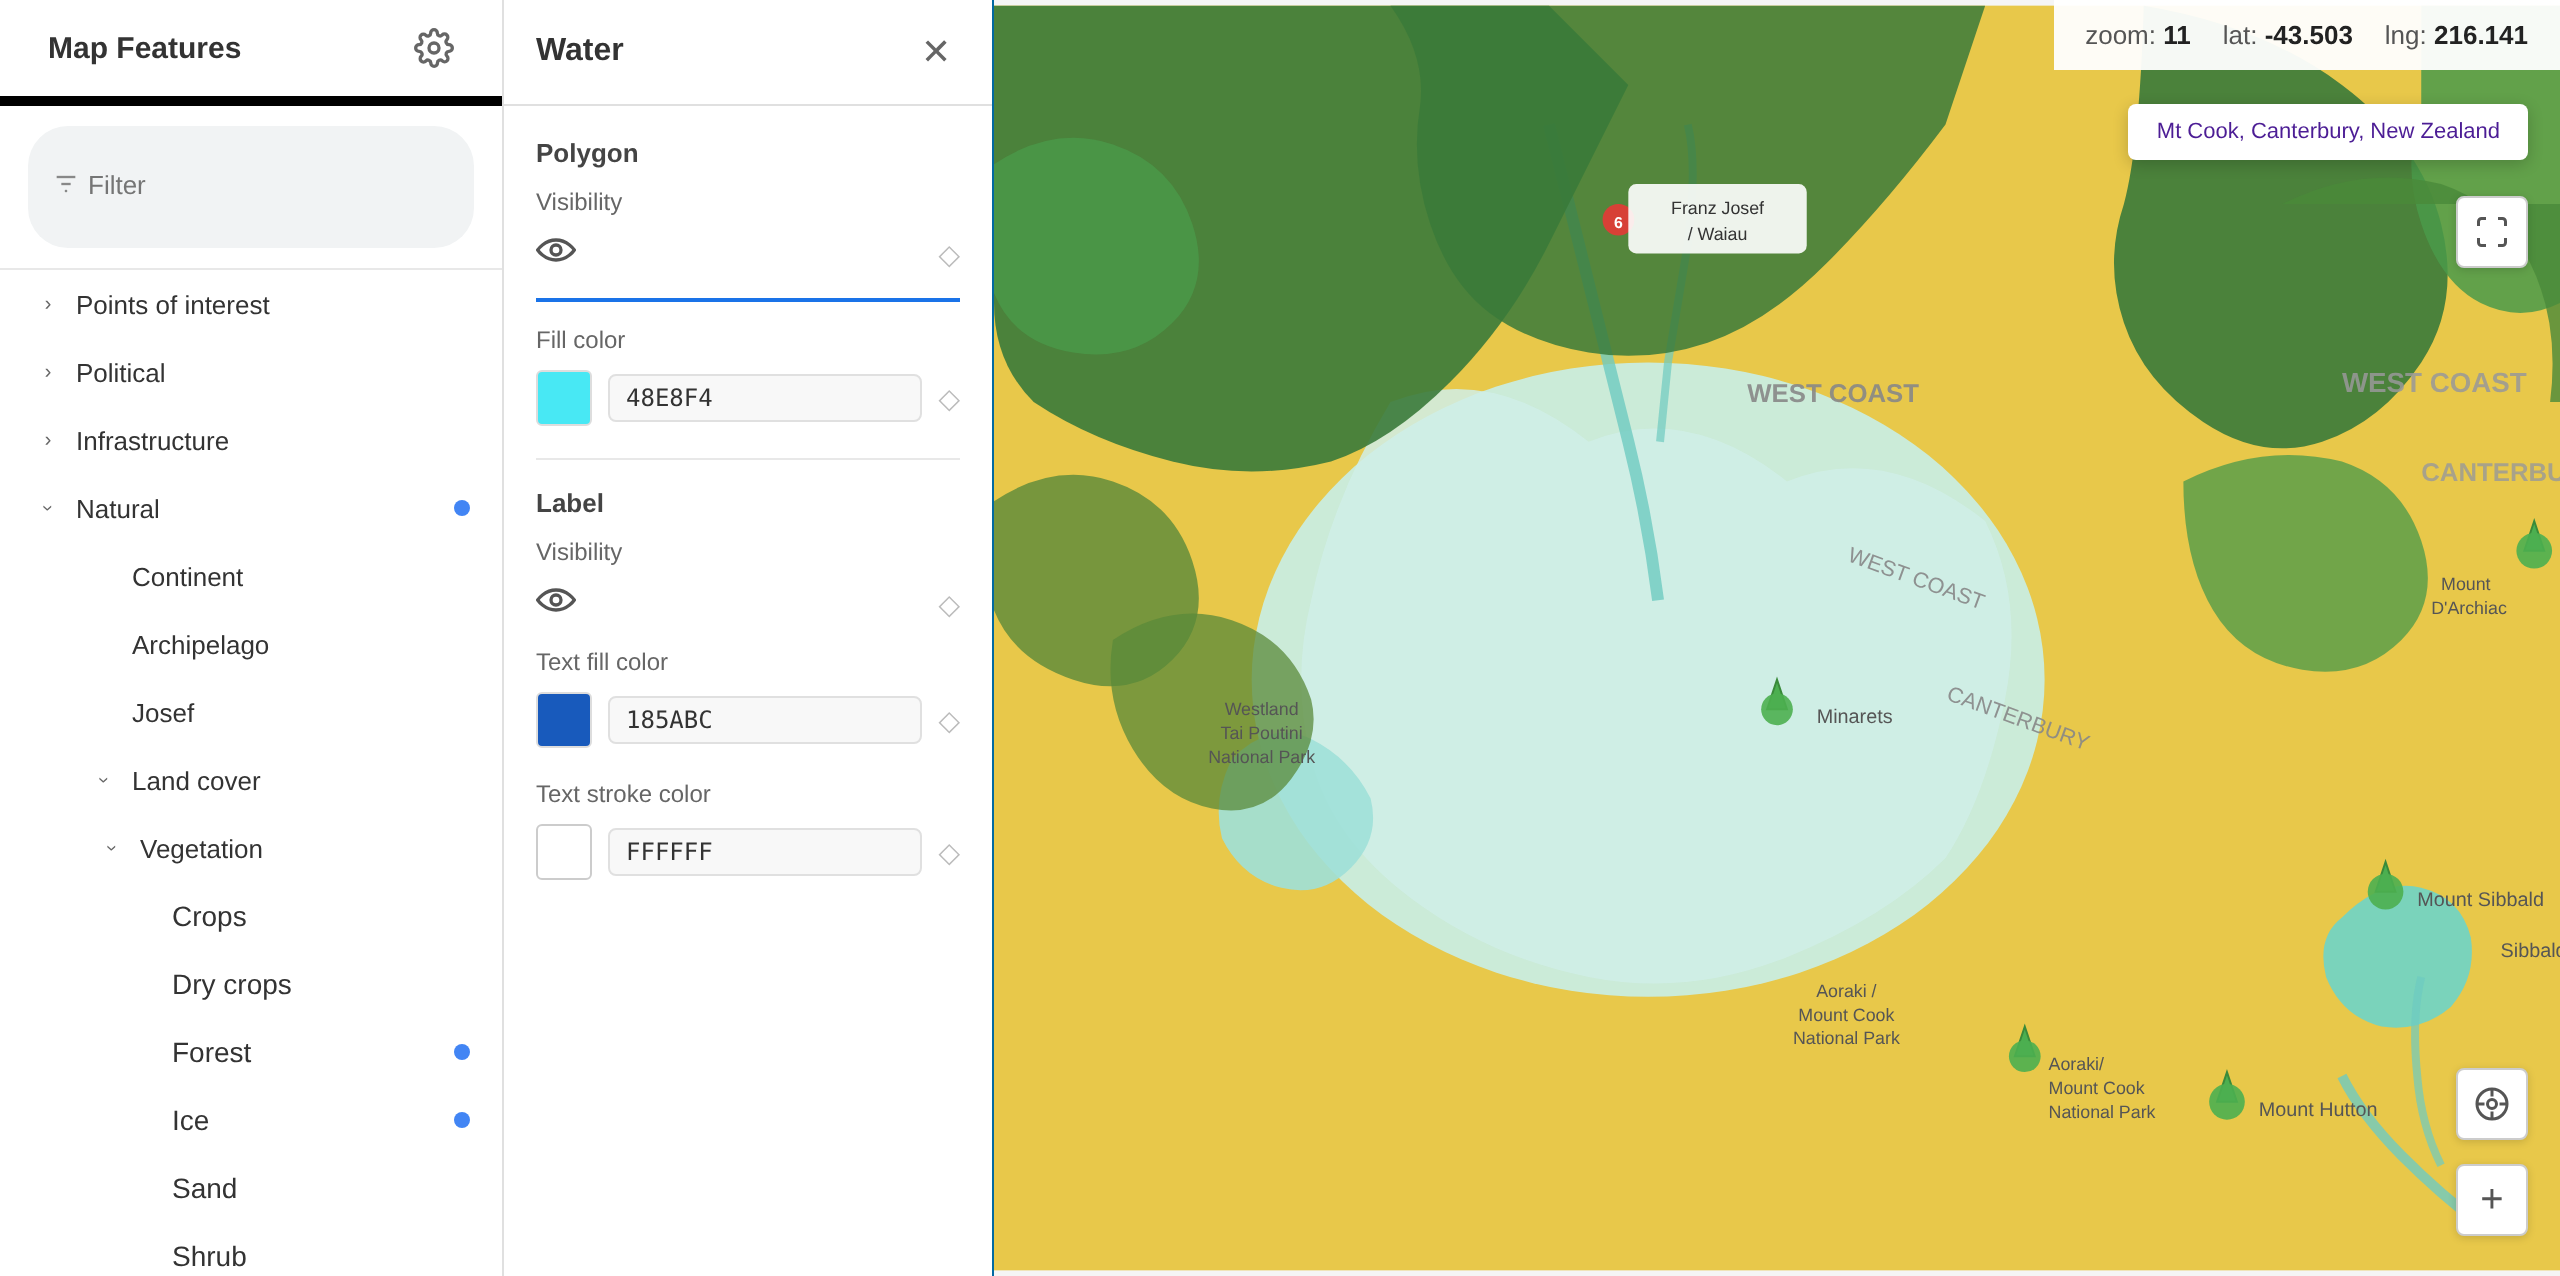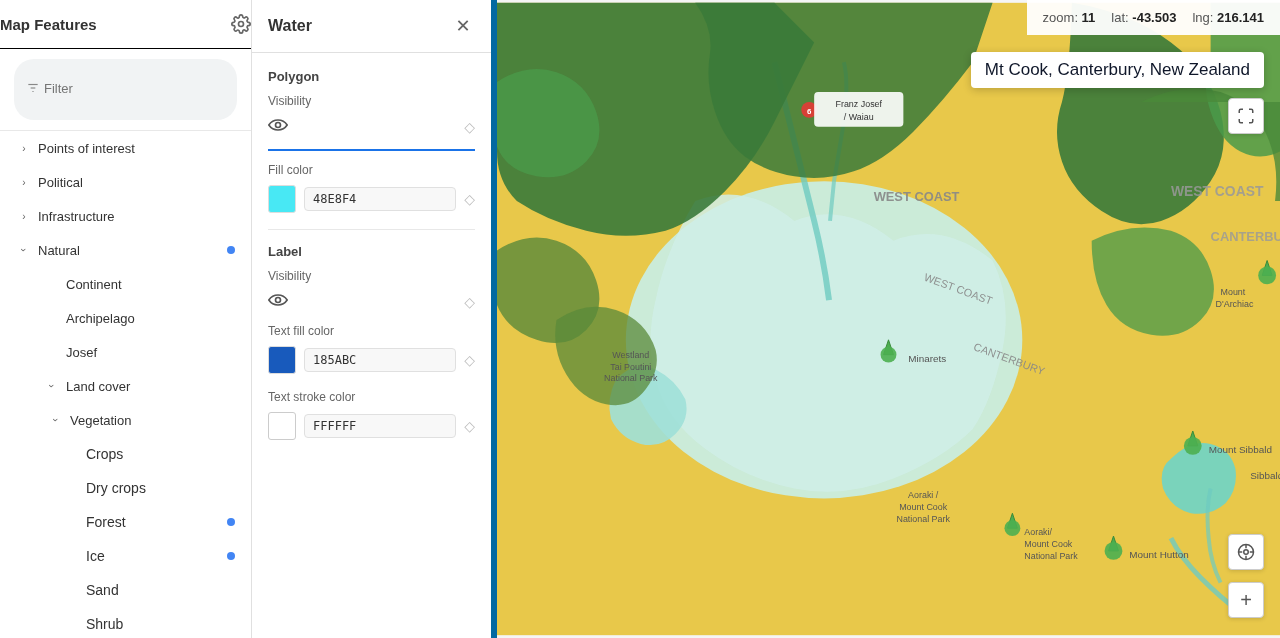--- a/index.html
+++ b/index.html
@@ -12,22 +12,22 @@
       background: #fff;
       border-right: 1px solid #e0e0e0;
       display: flex;
       flex-direction: column;
       flex-shrink: 0;
     }
     .sidebar-header {
       display: flex;
       align-items: center;
       justify-content: space-between;
-      padding: 14px 0;
-      border-bottom: 1px solid #000000;
+      padding: 14px 24px;
+      border-bottom: 5px solid #000000;
     }
     .sidebar-title {
       font-size: 15px;
       font-weight: 600;
       color: #333;
     }
     .gear-icon {
       width: 20px;
       height: 20px;
       cursor: pointer;
@@ -89,21 +89,21 @@
     .nav-item.level1 { padding-left: 16px; }
     .nav-item.level2 { padding-left: 44px; font-size: 13px; text-align: right; }
     .nav-item.level3 { padding-left: 48px; font-size: 13px; }
     .nav-item.level4 { padding-left: 64px; font-size: 14px; }
 
     
     .middle-panel {
       width: 245px;
       height: 638px;
       background: #fff;
-      border-right: 6px solid #0369a1;
+      border-right: 1px solid #0369a1;
       display: flex;
       flex-direction: column;
       flex-shrink: 0;
     }
     .panel-header {
       display: flex;
       align-items: center;
       justify-content: space-between;
       padding: 14px 16px;
       border-bottom: 1px solid #e0e0e0;
@@ -213,22 +213,22 @@
     .map-stat { color: #555; }
     .map-stat span { font-weight: 600; color: #222; }
     
     .location-tooltip {
       position: absolute;
       top: 52px;
       right: 16px;
       background: #fff;
       padding: 8px 14px;
       border-radius: 4px;
-      font-size: 17px;
-      color: #0f172a;
+      font-size: 11px;
+      color: #4c1d95;
       box-shadow: 0 2px 8px rgba(0,0,0,0.2);
       z-index: 10;
     }
     
     .map-fullscreen {
       position: absolute;
       top: 98px;
       right: 16px;
       width: 36px;
       height: 36px;

